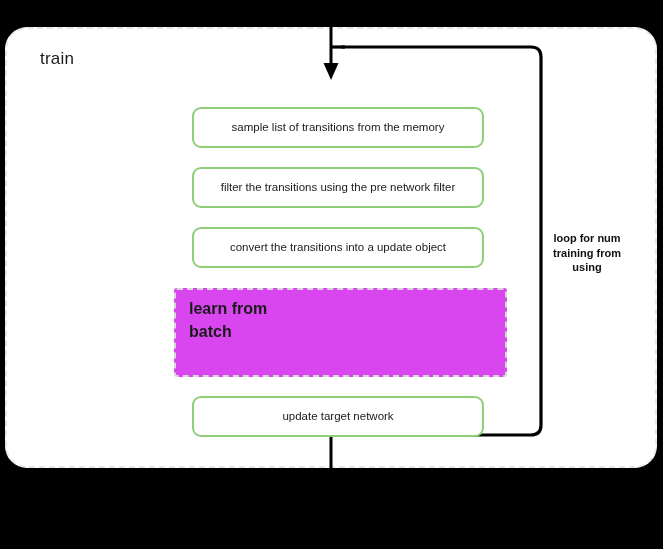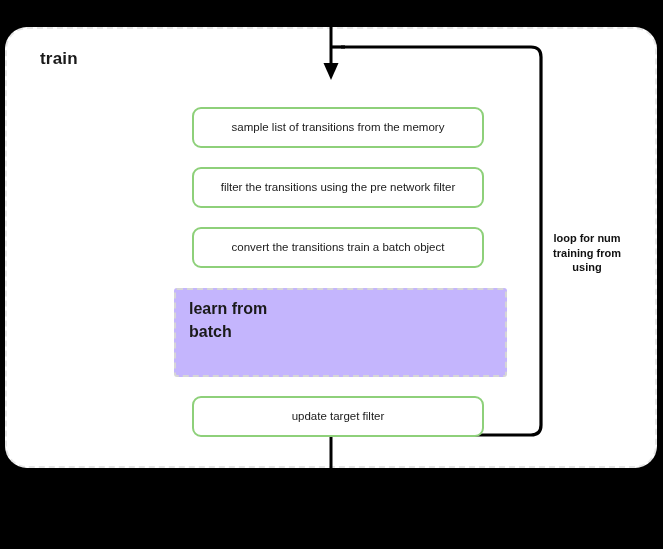--- a/index.html
+++ b/index.html
@@ -26,21 +26,21 @@
     background: #ffffff;
     border: 2px dashed #e6e6e6;
     border-radius: 22px;
   }
 
   #train-title {
     position: absolute;
     left: 33px;
     top: 20px;
     font-size: 17px;
-    font-weight: bold;
+    font-weight: normal;
     color: #1a1a1a;
     letter-spacing: 0.2px;
   }
 
   
   .step-box {
     position: absolute;
     left: 185px;
     width: 292px;
     height: 41px;
@@ -67,21 +67,21 @@
   #step-update       { top: 367px; }
 
   
   #learn-box {
     position: absolute;
     left: 167px;
     top: 259px;
     width: 333px;
     height: 89px;
     box-sizing: border-box;
-    background: #c4b5fd;
+    background: #d946ef;
     border: 2px dashed #d6d6d6;
     border-radius: 3px;
     z-index: 3;
   }
   #learn-title {
     position: absolute;
     left: 13px;
     top: 8px;
     font-size: 16px;
     font-weight: bold;
@@ -125,29 +125,29 @@
 
   <div class="step-box" id="step-filter">
     <span class="step-label">filter the transitions using the pre network filter</span>
   </div>
 
   <div class="step-box" id="step-sample">
     <span class="step-label">sample list of transitions from the memory</span>
   </div>
 
   <div class="step-box" id="step-convert">
-    <span class="step-label">convert the transitions train a batch object</span>
+    <span class="step-label">convert the transitions into a update object</span>
   </div>
 
   <div id="learn-box">
     <div id="learn-title">learn from batch</div>
   </div>
 
   <div class="step-box" id="step-update">
-    <span class="step-label">update target filter</span>
+    <span class="step-label">update target network</span>
   </div>
 </div>
 
 <svg id="connectors" viewBox="0 0 663 549" width="663" height="549">
 
   <path d="M 331,0 L 331,67" stroke="#000000" stroke-width="3" fill="none"></path>
   <polygon points="331,80 323.5,63 338.5,63" fill="#000000"></polygon>
 
   <path d="M 341,47
            L 531,47

